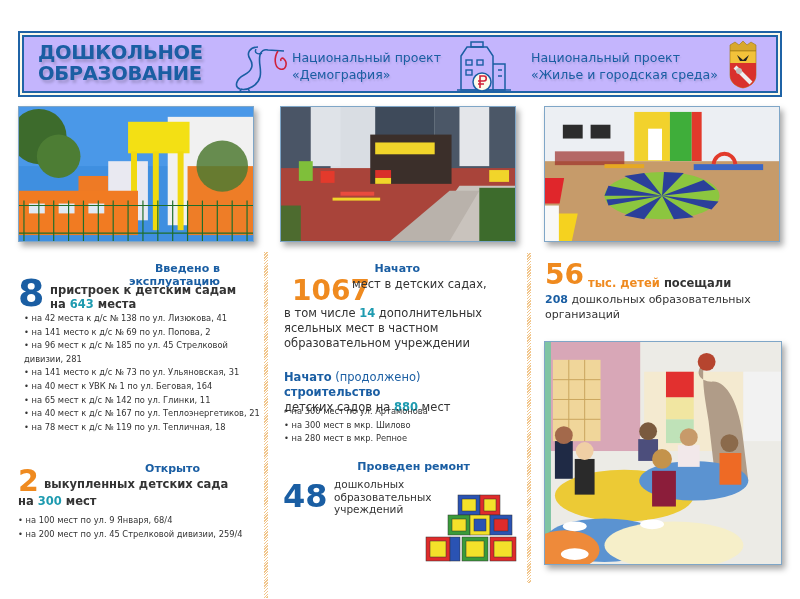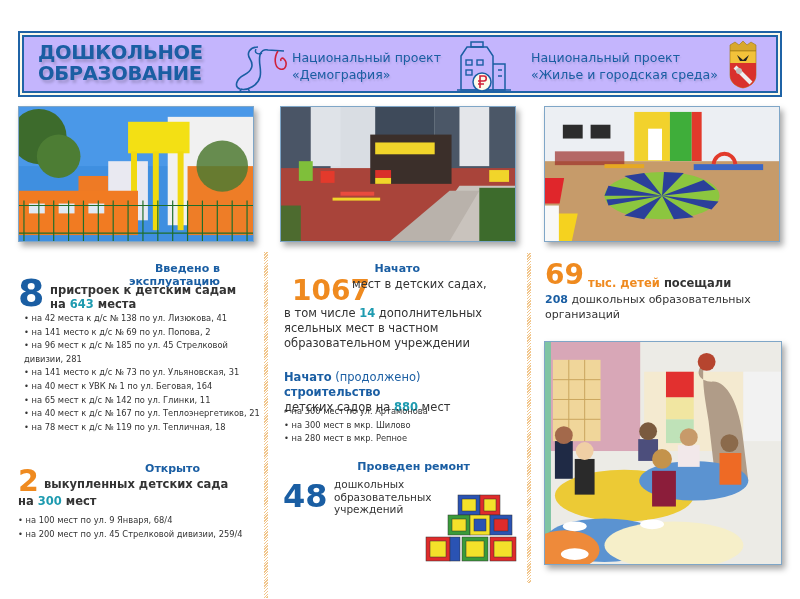--- a/index.html
+++ b/index.html
@@ -323,18 +323,18 @@
     <rect x="8" y="45" width="24" height="24" fill="#e02b2b"></rect>
       <rect x="12" y="49" width="16" height="16" fill="#f4e12a"></rect>
     <rect x="32" y="45" width="10" height="24" fill="#2a53b3"></rect>
     <rect x="44" y="45" width="26" height="24" fill="#3a9b3a"></rect>
       <rect x="48" y="49" width="18" height="16" fill="#f4e12a"></rect>
     <rect x="72" y="45" width="26" height="24" fill="#e02b2b"></rect>
       <rect x="76" y="49" width="18" height="16" fill="#f4e12a"></rect>
   </g>
 </svg>
 
-<div class="bignum orange" style="left:545px; top:261px; font-size:28px;">69</div>
+<div class="bignum orange" style="left:545px; top:261px; font-size:28px;">56</div>
 <div class="para bold" style="left:588px; top:276px; font-size:11.5px;"><span class="orange"> тыс. детей</span><span> посещали</span></div>
 <div class="para" style="left:545px; top:293px; width:240px; font-size:11px;">
   <div><span class="blue bold">208</span><span> дошкольных образовательных</span></div>
   <div>организаций</div>
 </div>
 
 </body></html>

